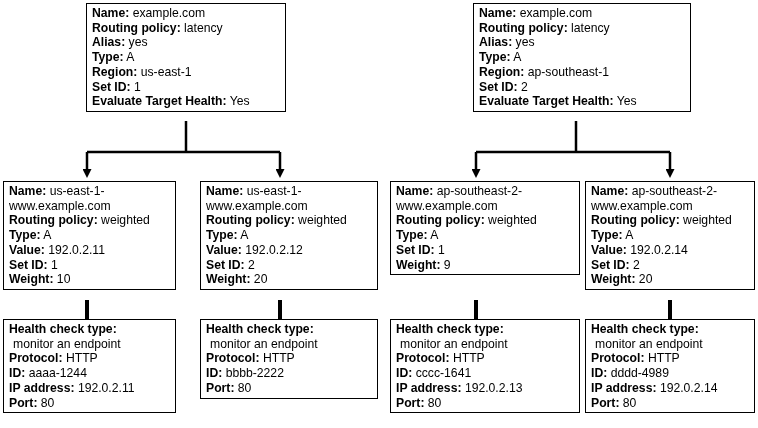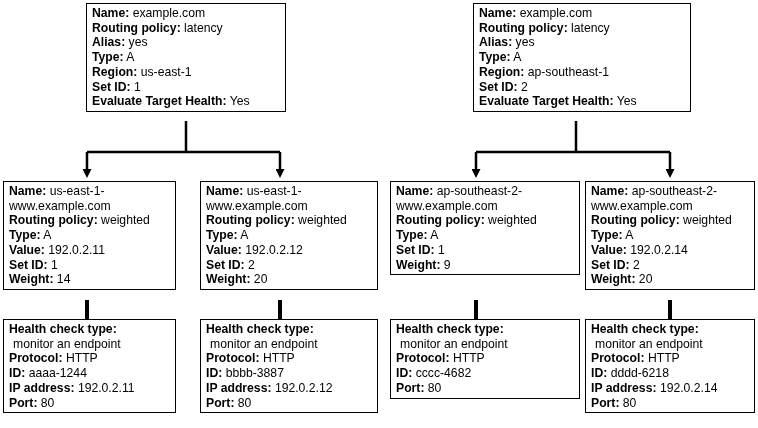--- a/index.html
+++ b/index.html
@@ -124,21 +124,21 @@
     <span class="row"><span class="k">Evaluate Target Health:</span> <span class="v">Yes</span></span>
   </div>
 
   <div class="box" id="mid-1">
     <span class="row"><span class="k">Name:</span> <span class="v">us-east-1-</span></span>
     <span class="cont">www.example.com</span>
     <span class="row"><span class="k">Routing policy:</span> <span class="v">weighted</span></span>
     <span class="row"><span class="k">Type:</span> <span class="v">A</span></span>
     <span class="row"><span class="k">Value:</span> <span class="v">192.0.2.11</span></span>
     <span class="row"><span class="k">Set ID:</span> <span class="v">1</span></span>
-    <span class="row"><span class="k">Weight:</span> <span class="v">14</span></span>
+    <span class="row"><span class="k">Weight:</span> <span class="v">10</span></span>
   </div>
 
   <div class="box" id="mid-2">
     <span class="row"><span class="k">Name:</span> <span class="v">us-east-1-</span></span>
     <span class="cont">www.example.com</span>
     <span class="row"><span class="k">Routing policy:</span> <span class="v">weighted</span></span>
     <span class="row"><span class="k">Type:</span> <span class="v">A</span></span>
     <span class="row"><span class="k">Value:</span> <span class="v">192.0.2.12</span></span>
     <span class="row"><span class="k">Set ID:</span> <span class="v">2</span></span>
     <span class="row"><span class="k">Weight:</span> <span class="v">20</span></span>
@@ -169,35 +169,35 @@
     <span class="row"><span class="k">Protocol:</span> <span class="v">HTTP</span></span>
     <span class="row"><span class="k">ID:</span> <span class="v">aaaa-1244</span></span>
     <span class="row"><span class="k">IP address:</span> <span class="v">192.0.2.11</span></span>
     <span class="row"><span class="k">Port:</span> <span class="v">80</span></span>
   </div>
 
   <div class="box" id="hc-2">
     <span class="row k">Health check type:</span>
     <span class="indent">monitor an endpoint</span>
     <span class="row"><span class="k">Protocol:</span> <span class="v">HTTP</span></span>
-    <span class="row"><span class="k">ID:</span> <span class="v">bbbb-3887</span></span>
-    <span class="row"><span class="k">IP address:</span> <span class="v">192.0.2.12</span></span>
+    <span class="row"><span class="k">ID:</span> <span class="v">bbbb-2222</span></span>
     <span class="row"><span class="k">Port:</span> <span class="v">80</span></span>
   </div>
 
   <div class="box" id="hc-3">
     <span class="row k">Health check type:</span>
     <span class="indent">monitor an endpoint</span>
     <span class="row"><span class="k">Protocol:</span> <span class="v">HTTP</span></span>
-    <span class="row"><span class="k">ID:</span> <span class="v">cccc-4682</span></span>
+    <span class="row"><span class="k">ID:</span> <span class="v">cccc-1641</span></span>
+    <span class="row"><span class="k">IP address:</span> <span class="v">192.0.2.13</span></span>
     <span class="row"><span class="k">Port:</span> <span class="v">80</span></span>
   </div>
 
   <div class="box" id="hc-4">
     <span class="row k">Health check type:</span>
     <span class="indent">monitor an endpoint</span>
     <span class="row"><span class="k">Protocol:</span> <span class="v">HTTP</span></span>
-    <span class="row"><span class="k">ID:</span> <span class="v">dddd-6218</span></span>
+    <span class="row"><span class="k">ID:</span> <span class="v">dddd-4989</span></span>
     <span class="row"><span class="k">IP address:</span> <span class="v">192.0.2.14</span></span>
     <span class="row"><span class="k">Port:</span> <span class="v">80</span></span>
   </div>
 
 </div>
 
 </body></html>

